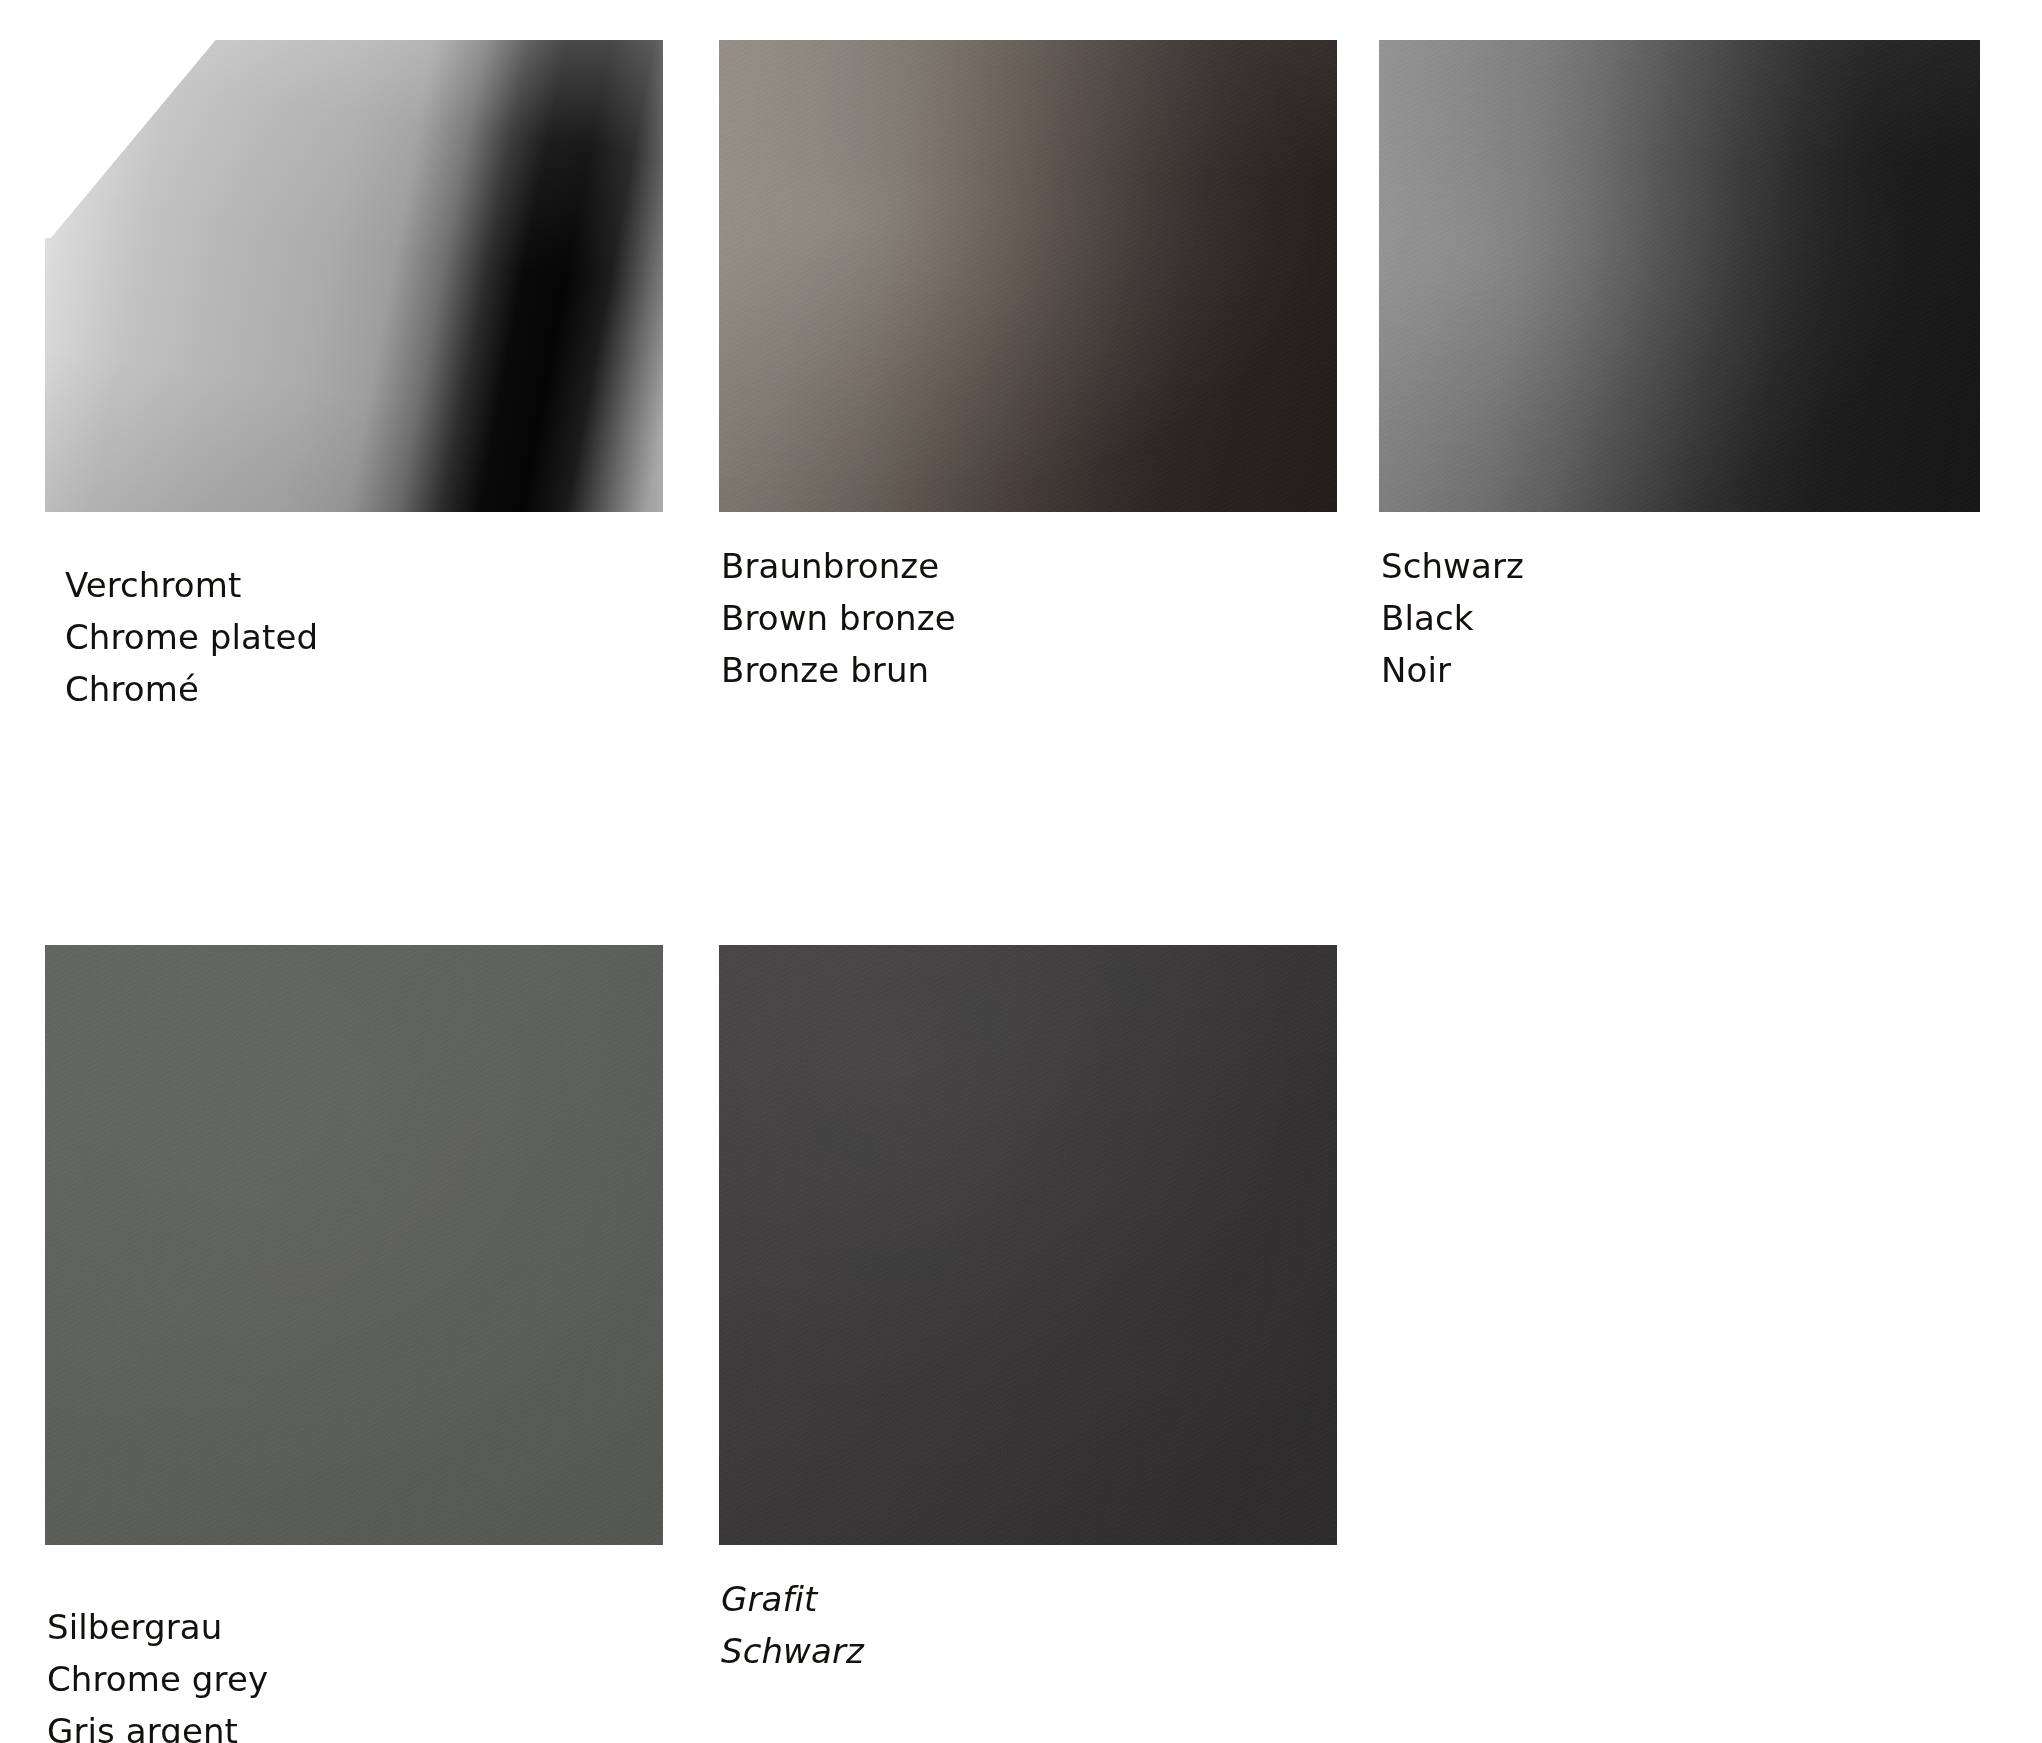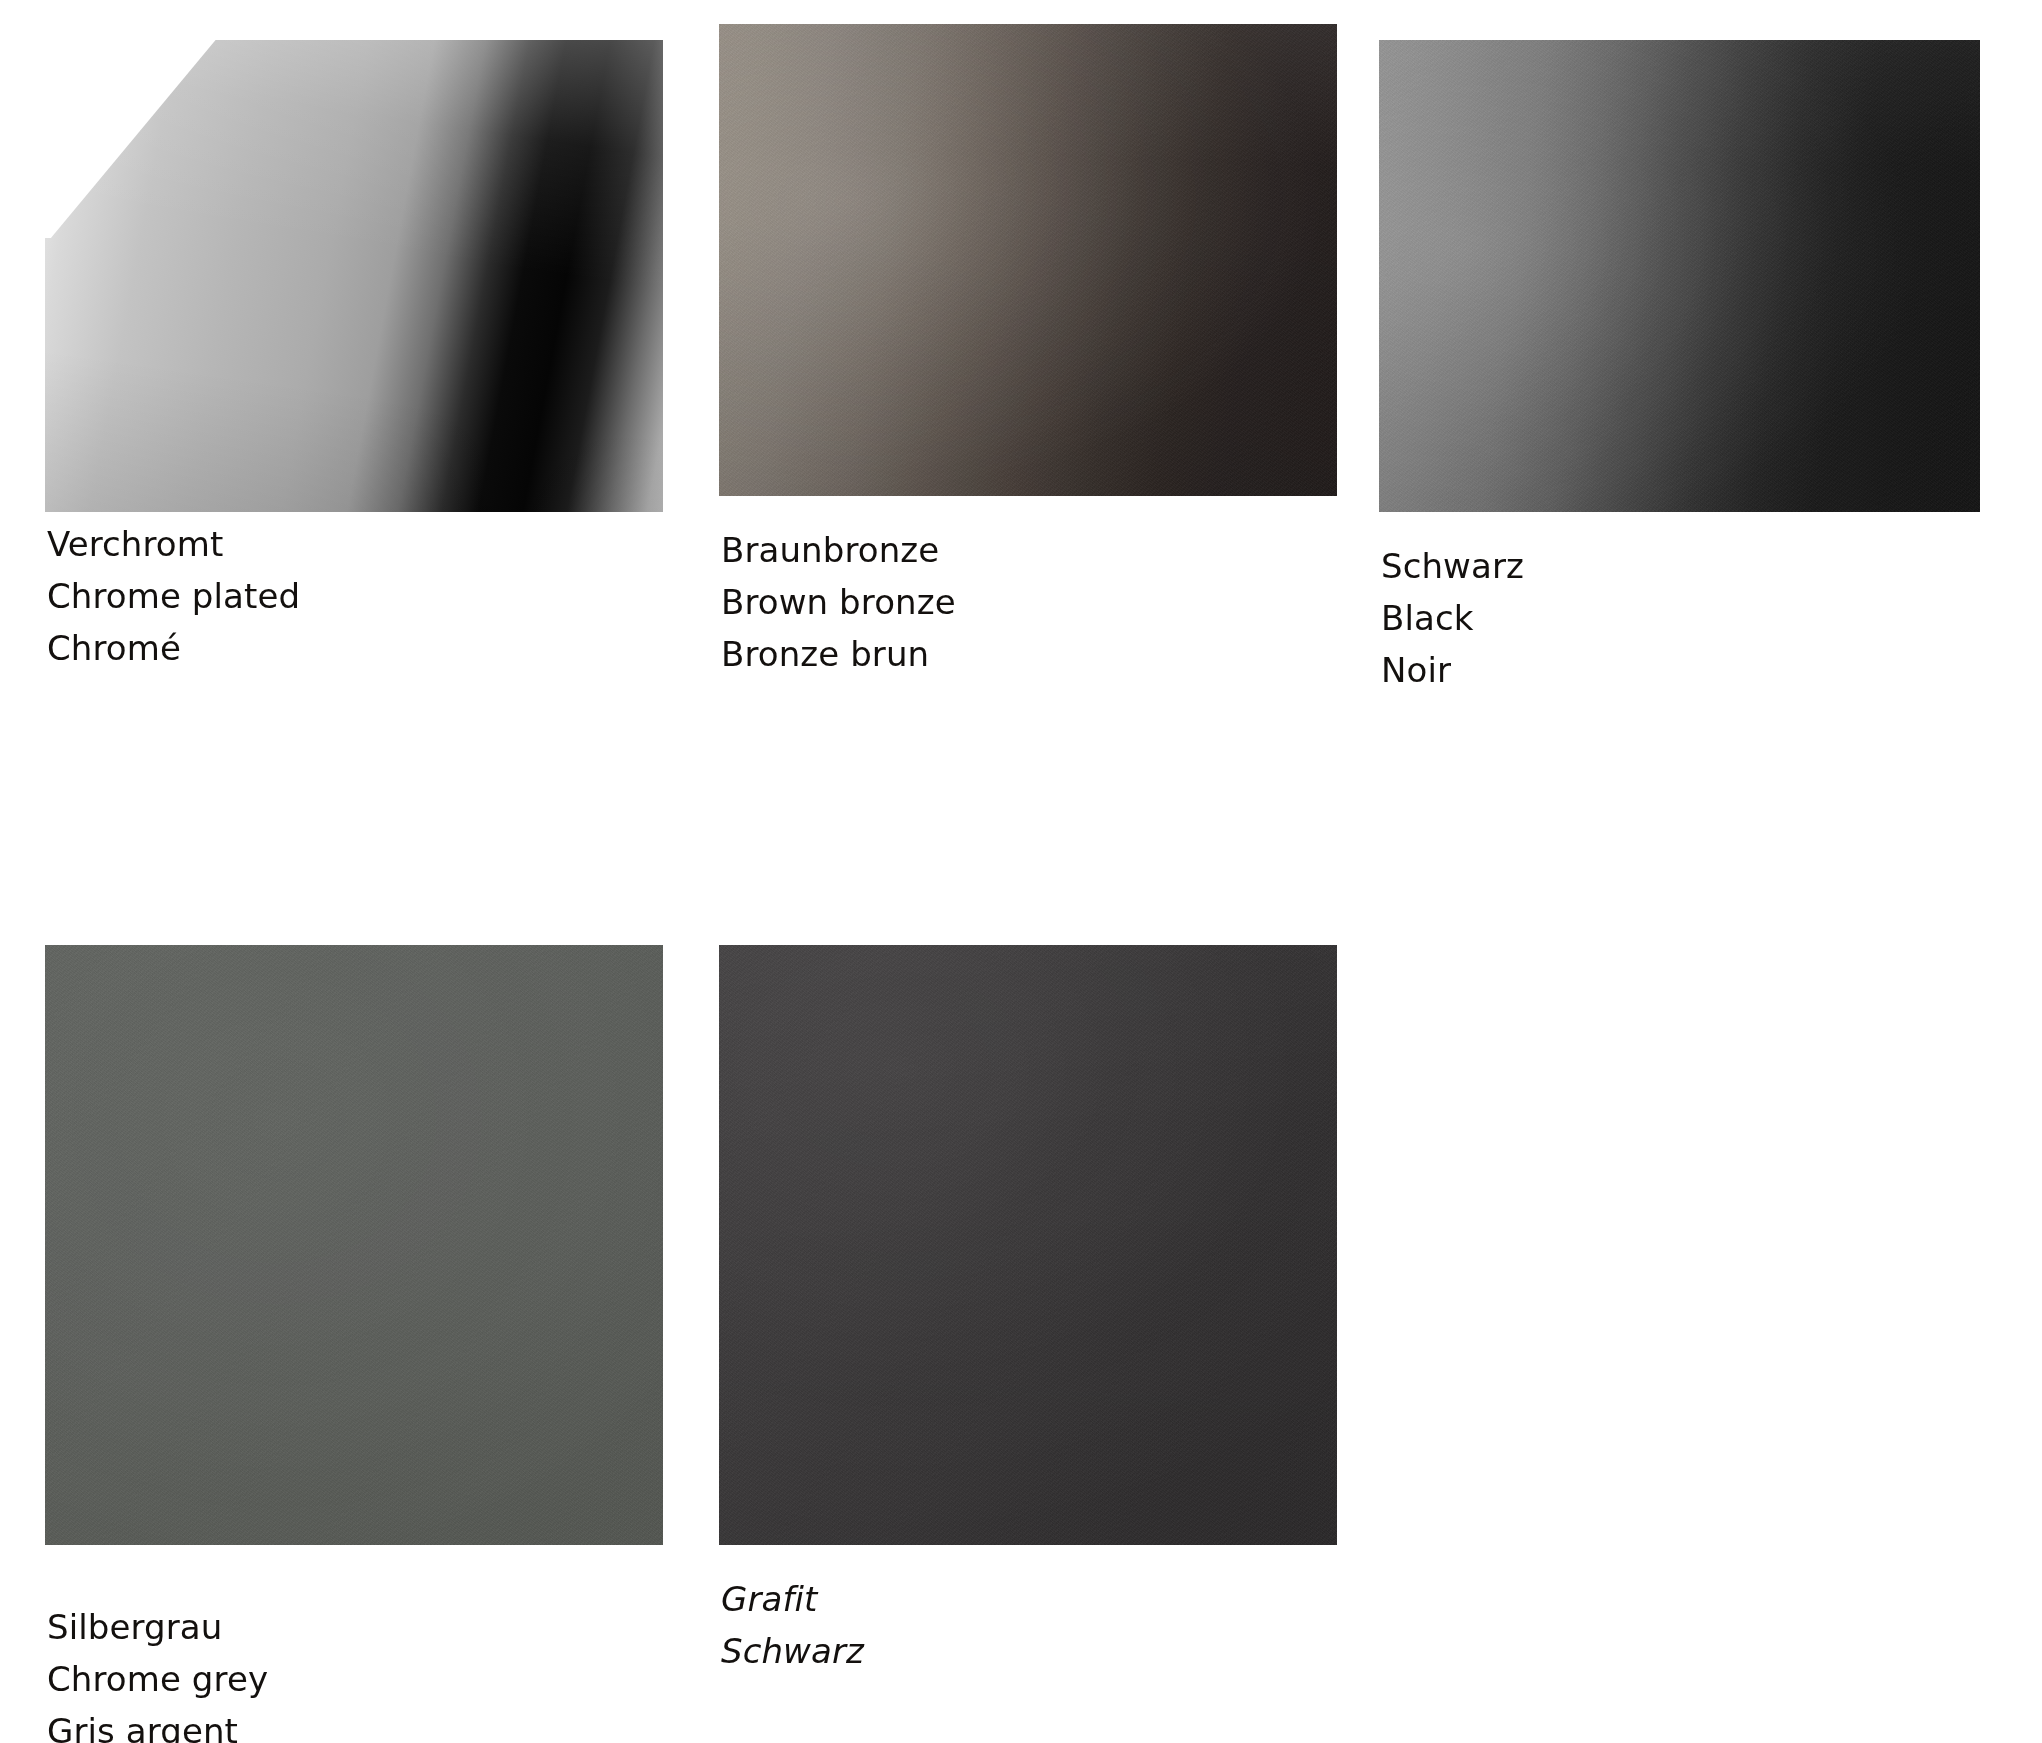--- a/index.html
+++ b/index.html
@@ -220,28 +220,28 @@
 
 <div class="swatch-grid">
 
   <div class="swatch-card" style="left:45px; top:40px; width:618px; height:660px;">
     <div class="swatch-image" style="width:618px; height:472px;">
       <div class="layer chrome-base"></div>
       <div class="layer chrome-sheen"></div>
       <div class="chrome-grey-sliver"></div>
       <div class="chrome-white-wedge"></div>
     </div>
-    <div class="swatch-caption" style="top:478px;">
+    <div class="swatch-caption" style="top:519px;margin-left:18px;">
       <span class="line">Verchromt</span>
       <span class="line">Chrome plated</span>
       <span class="line">Chromé</span>
     </div>
   </div>
 
-  <div class="swatch-card" style="left:719px; top:24px; width:618px; height:660px;">
+  <div class="swatch-card" style="left:719px; top:40px; width:618px; height:660px;">
     <div class="swatch-image" style="width:618px; height:472px;">
       <div class="layer bronze-base"></div>
       <div class="layer bronze-sheen"></div>
       <div class="layer grain"></div>
     </div>
     <div class="swatch-caption" style="top:500px;">
       <span class="line">Braunbronze</span>
       <span class="line">Brown bronze</span>
       <span class="line">Bronze brun</span>
     </div>

